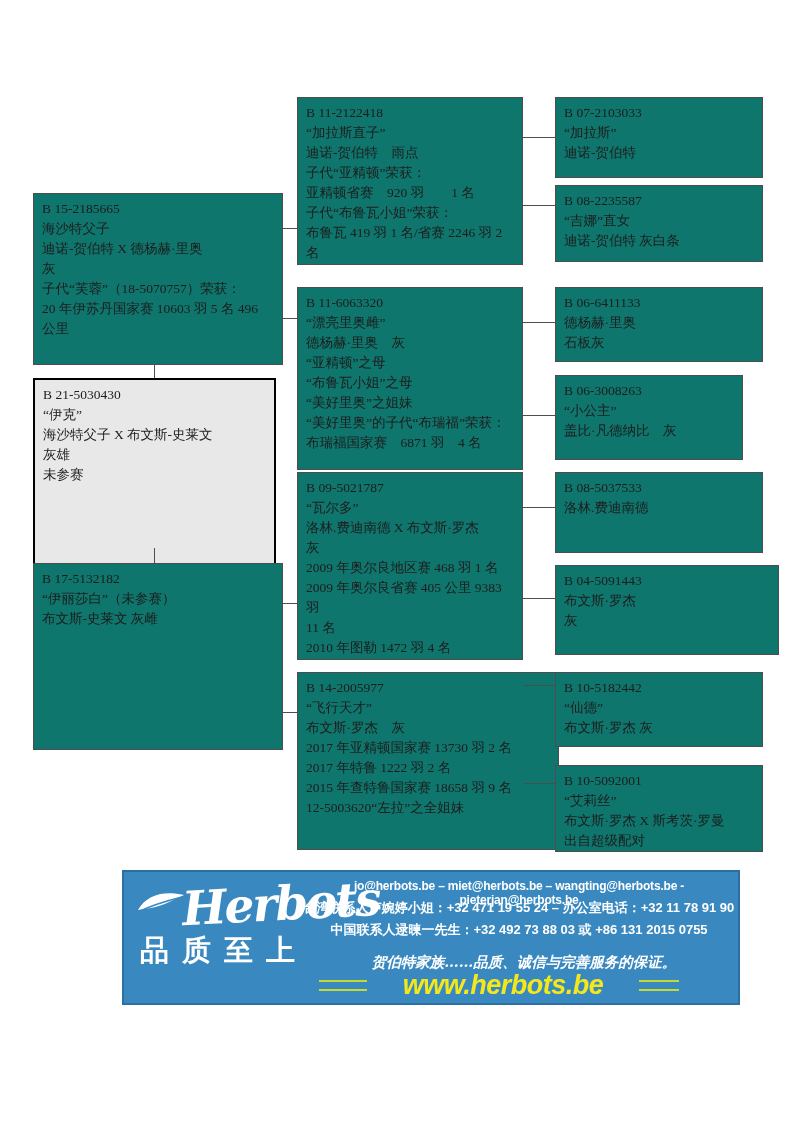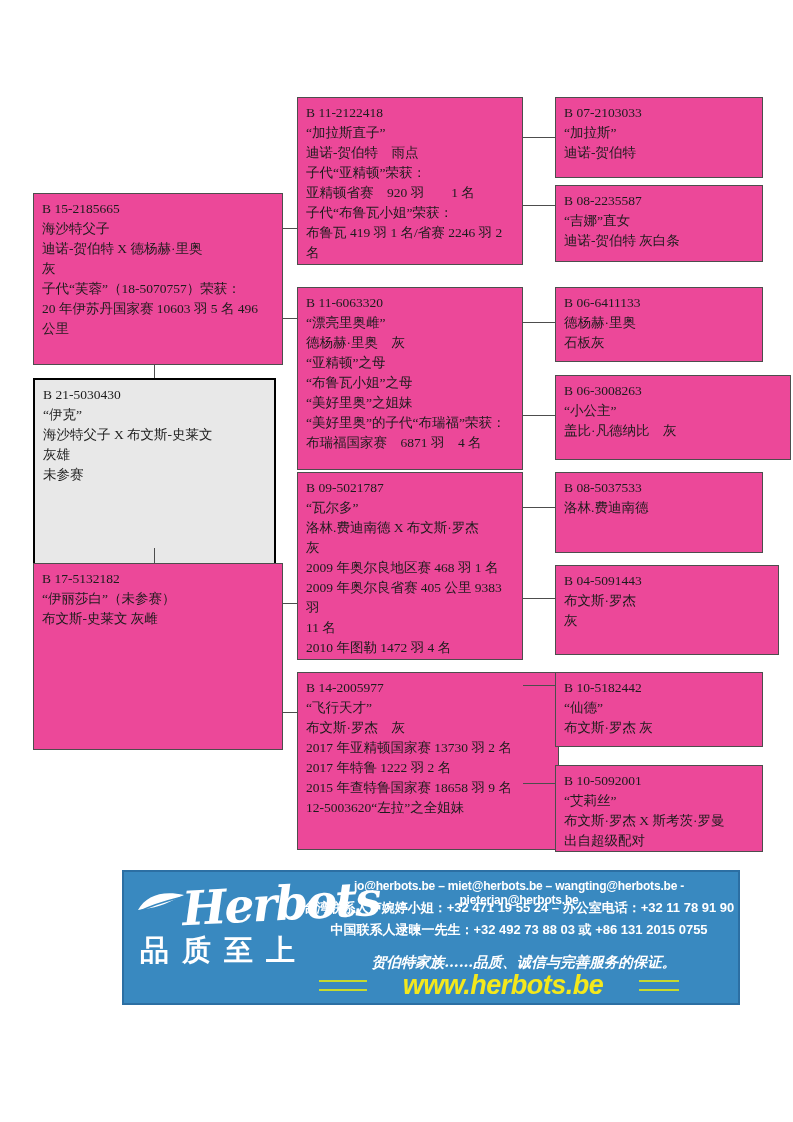--- a/index.html
+++ b/index.html
@@ -1,36 +1,36 @@
 <!DOCTYPE html>
 <html><head>
 <meta charset="utf-8">
 <style>
   html,body{margin:0;padding:0;background:#ffffff;}
   #page{position:relative;width:793px;height:1122px;background:#ffffff;overflow:hidden;
         font-family:"Liberation Serif","DejaVu Serif",serif;color:#1c1c1c;}
 
   
-  .pbox{position:absolute;box-sizing:border-box;background:#ec4899;border:1px solid #4d4d4d;
+  .pbox{position:absolute;box-sizing:border-box;background:#0f766e;border:1px solid #4d4d4d;
         padding:5px 8px 0 8px;font-size:13.5px;line-height:20px;white-space:pre-line;}
   .subject{background:#e8e8e8;border:2px solid #000000;}
 
   #box-l1{left:33px;top:193px;width:250px;height:172px;}
   #box-l2{left:33px;top:378px;width:243px;height:217px;}
   #box-l3{left:33px;top:563px;width:250px;height:187px;}
 
   #box-m1{left:297px;top:97px;width:226px;height:168px;}
   #box-m2{left:297px;top:287px;width:226px;height:183px;}
   #box-m3{left:297px;top:472px;width:226px;height:188px;}
   #box-m4{left:297px;top:672px;width:262px;height:178px;}
 
   #box-r1{left:555px;top:97px;width:208px;height:81px;}
   #box-r2{left:555px;top:185px;width:208px;height:77px;}
   #box-r3{left:555px;top:287px;width:208px;height:75px;}
-  #box-r4{left:555px;top:375px;width:236px;height:85px;}
+  #box-r4{left:555px;top:375px;width:188px;height:85px;}
   #box-r5{left:555px;top:472px;width:208px;height:81px;}
   #box-r6{left:555px;top:565px;width:224px;height:90px;}
   #box-r7{left:555px;top:672px;width:208px;height:75px;}
   #box-r8{left:555px;top:765px;width:208px;height:87px;}
 
   
   .cline{position:absolute;background:#4d4d4d;}
   .v{width:1px;}
   .h{height:1px;}
 

